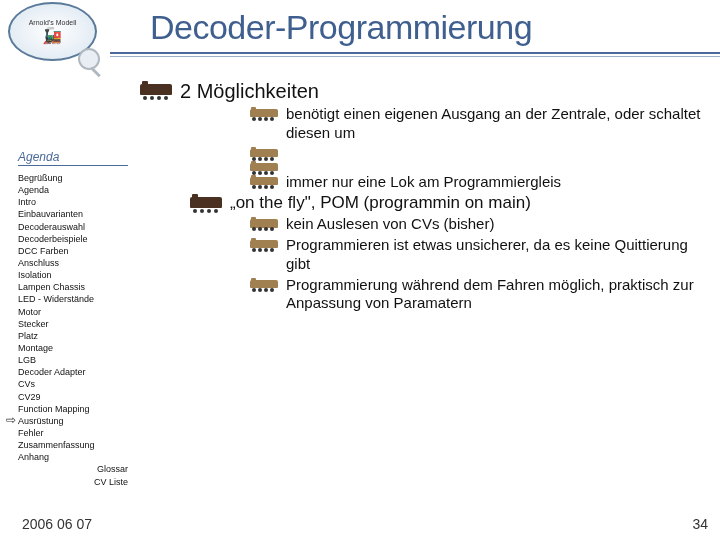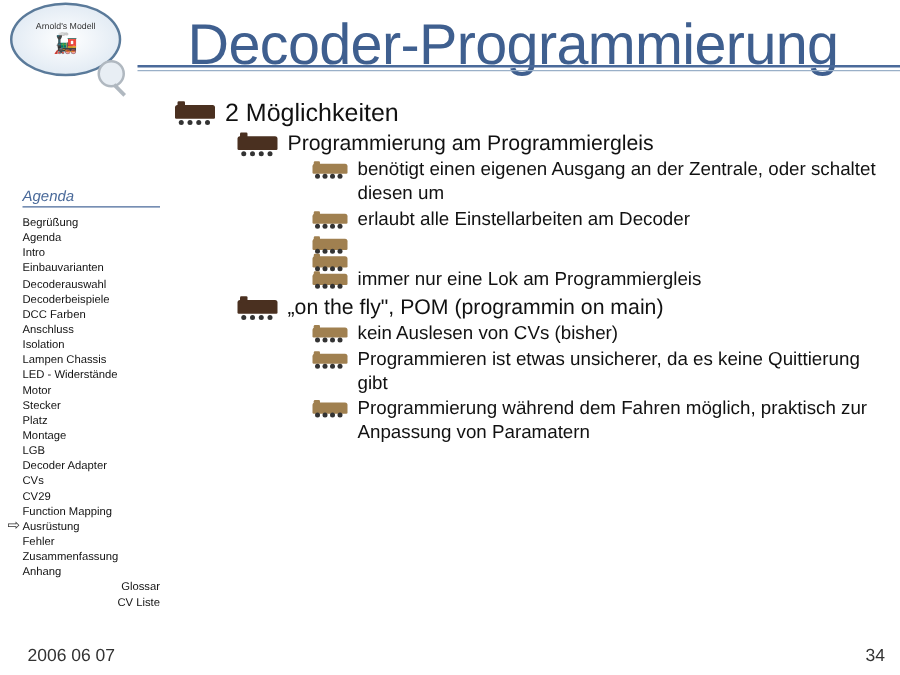--- a/index.html
+++ b/index.html
@@ -32,21 +32,21 @@
     background: radial-gradient(#fff, #d8e4f0);
   }
   .logo-train {
     font-size: 16px;
   }
   .title {
     position: absolute;
     left: 150px;
     top: 8px;
     color: #3f5f8f;
-    font-size: 46px;
+    font-size: 34px;
     font-weight: normal;
     letter-spacing: -0.5px;
   }
   .title-underline1 {
     position: absolute;
     left: 110px;
     top: 52px;
     right: 0;
     height: 2px;
     background: #4a6a9a;
@@ -196,53 +196,31 @@
         <span class="loco-body"></span>
         <span class="loco-cab"></span>
         <span class="loco-wheel" style="left:3px"></span>
         <span class="loco-wheel" style="left:10px"></span>
         <span class="loco-wheel" style="left:17px"></span>
         <span class="loco-wheel" style="left:24px"></span>
       </span>
     <span class="level1-text">2 Möglichkeiten</span>
   </div>
 
-  <div class="bullet-line level2">
-    <span class="bullet-icon bullet-large">
-        <span class="loco-body"></span>
-        <span class="loco-cab"></span>
-        <span class="loco-wheel" style="left:3px"></span>
-        <span class="loco-wheel" style="left:10px"></span>
-        <span class="loco-wheel" style="left:17px"></span>
-        <span class="loco-wheel" style="left:24px"></span>
-      </span>
-    <span class="level2-text">Programmierung am Programmiergleis</span>
-  </div>
   <div id="sec1-items">
       <div class="bullet-line level3">
         <span class="bullet-icon bullet-small">
           <span class="loco-body"></span>
           <span class="loco-cab"></span>
           <span class="loco-wheel" style="left:2px"></span>
           <span class="loco-wheel" style="left:8px"></span>
           <span class="loco-wheel" style="left:14px"></span>
           <span class="loco-wheel" style="left:20px"></span>
         </span>
         <span class="level3-text">benötigt einen eigenen Ausgang an der Zentrale, oder schaltet diesen um</span>
-      </div>
-      <div class="bullet-line level3">
-        <span class="bullet-icon bullet-small">
-          <span class="loco-body"></span>
-          <span class="loco-cab"></span>
-          <span class="loco-wheel" style="left:2px"></span>
-          <span class="loco-wheel" style="left:8px"></span>
-          <span class="loco-wheel" style="left:14px"></span>
-          <span class="loco-wheel" style="left:20px"></span>
-        </span>
-        <span class="level3-text">erlaubt alle Einstellarbeiten am Decoder</span>
       </div>
       <div class="bullet-line level3">
         <span class="bullet-icon bullet-small">
           <span class="loco-body"></span>
           <span class="loco-cab"></span>
           <span class="loco-wheel" style="left:2px"></span>
           <span class="loco-wheel" style="left:8px"></span>
           <span class="loco-wheel" style="left:14px"></span>
           <span class="loco-wheel" style="left:20px"></span>
         </span>

